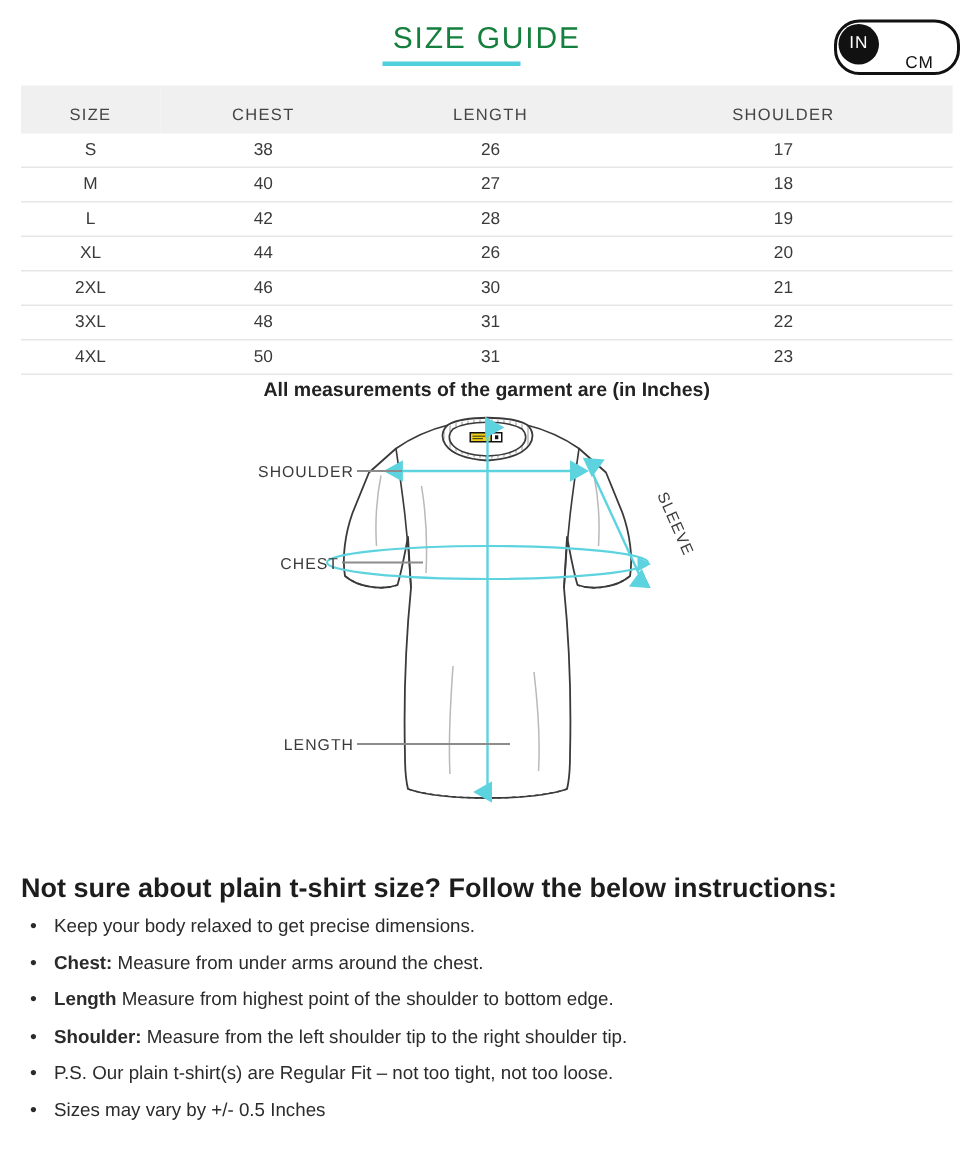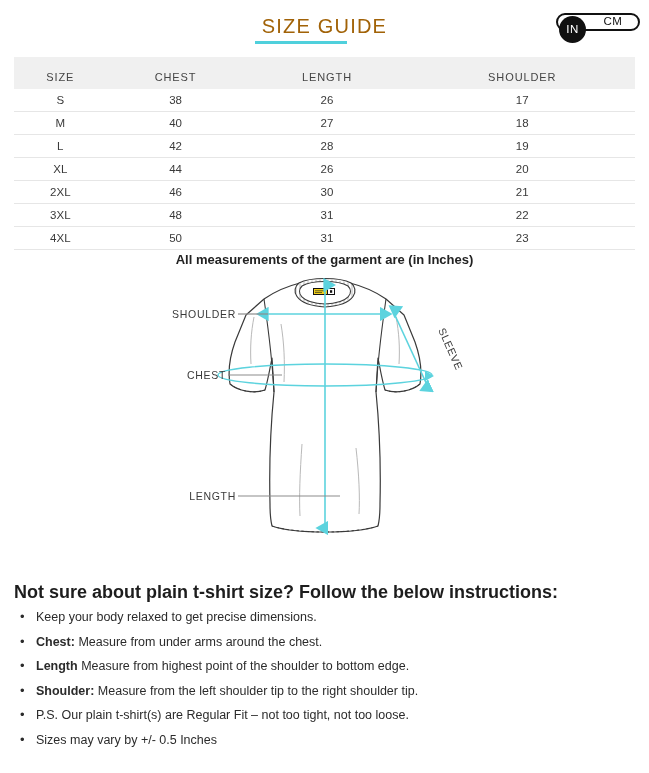--- a/index.html
+++ b/index.html
@@ -22,45 +22,45 @@
     height: 56px;
   }
   #page-title {
     position: absolute;
     left: 0;
     right: 0;
     top: 15px;
     text-align: center;
     font-size: 20px;
     letter-spacing: 1.2px;
-    color: #a16207;
+    color: #15803d;
     font-weight: 400;
   }
   #title-underline {
     position: absolute;
     left: 255px;
     top: 41px;
     width: 92px;
     height: 3px;
     background: #4FD0DC;
   }
 
   
   #unit-toggle {
     position: absolute;
     right: 9px;
     top: 13px;
     width: 84px;
-    height: 18px;
+    height: 37px;
     border: 2.5px solid #111111;
     border-radius: 17px;
     background: #ffffff;
     box-sizing: border-box;
     display: flex;
-    align-items: center;
+    align-items: flex-end;
     cursor: pointer;
   }
   #unit-toggle .opt {
     flex: 1;
     text-align: center;
     font-size: 11.5px;
     letter-spacing: .6px;
     line-height: 1;
   }
   #unit-toggle .opt.active {

